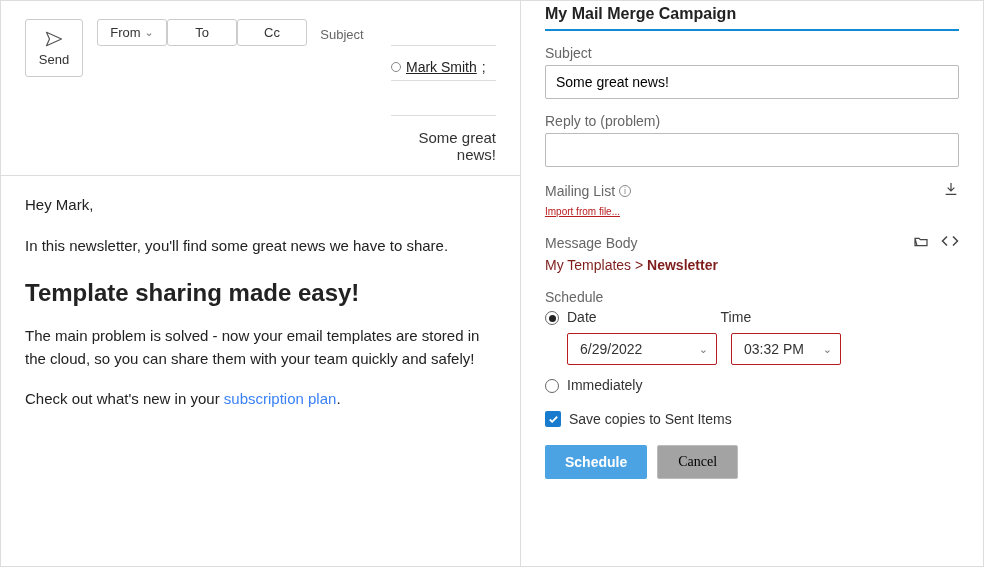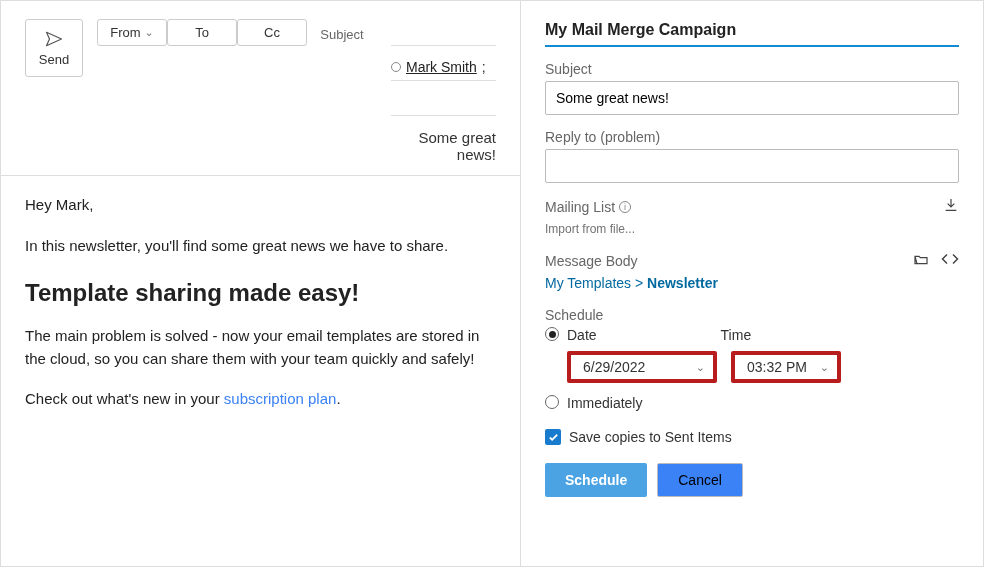--- a/index.html
+++ b/index.html
@@ -18,21 +18,21 @@
     height: 567px;
     border: 1px solid #ddd;
   }
   .left {
     width: 520px;
     border-right: 1px solid #ddd;
     padding: 18px 24px;
   }
   .right {
     flex: 1;
-    padding: 20px 24px;
+    padding: 4px 24px;
   }
   
   .head-row { display: flex; align-items: flex-start; }
   .send-btn {
     width: 58px; height: 58px;
     border: 1px solid #ccc; border-radius: 3px;
     display: flex; flex-direction: column; align-items: center; justify-content: center;
     gap: 4px; cursor: pointer;
   }
   .send-btn svg { width: 20px; height: 18px; }
@@ -74,47 +74,47 @@
   .fld-label { font-size:14px; color:#666; margin-bottom:4px; display:block; }
   .fld-input {
     width:100%; height:34px; border:1px solid #bbb; border-radius:2px;
     padding: 0 10px; font-size:14px; margin-bottom: 14px;
   }
   .sec-head { display:flex; align-items:center; justify-content:space-between; }
   .sec-head .lbl { font-size:14px; color:#666; display:flex; align-items:center; gap:4px; }
   .info-circ { width:12px; height:12px; border:1px solid #888; border-radius:50%; font-size:9px; display:flex; align-items:center; justify-content:center; color:#888; cursor:default; }
   .rh-icons { display:flex; gap:12px; }
   .ico { cursor:pointer; color:#444; }
-  .link-blue { color:#737373; cursor:pointer; font-size:12px; margin-top:6px; display:inline-block; }
-  .crumb { font-size:14px; color:#0369a1; margin-top:6px; }
+  .link-blue { color:#b91c1c; cursor:pointer; font-size:10px; margin-top:6px; display:inline-block;text-decoration:underline; }
+  .crumb { font-size:14px; color:#7f1d1d; margin-top:6px; }
   .crumb .active { font-weight:600; }
   .section { margin-bottom: 16px; }
-  .radio-row { display:flex; align-items:flex-start; gap:8px; font-size:14px; margin-bottom:8px; cursor:pointer; }
+  .radio-row { display:flex; align-items:flex-end; gap:8px; font-size:14px; margin-bottom:8px; cursor:pointer; }
   .radio { width:14px; height:14px; border:1.5px solid #666; border-radius:50%; display:flex; align-items:center; justify-content:center; }
   .radio.checked::after { content:""; width:7px; height:7px; background:#222; border-radius:50%; }
   .dt-row { display:flex; gap:14px; margin-left:22px; margin-bottom:12px; }
   .select {
-    height:32px; border:4px solid #b91c1c; border-radius:2px;
+    height:32px; border:1px solid #b91c1c; border-radius:2px;
     display:flex; align-items:center; justify-content:space-between;
     padding:0 8px 0 12px; font-size:14px; cursor:pointer; background:#fff;
   }
   .sel-date { width:150px; }
   .sel-time { width:110px; }
   .chev { font-size:11px; color:#777; }
   .chk-row { display:flex; align-items:center; gap:8px; font-size:14px; margin: 18px 0; cursor:pointer; }
   .chk { width:16px; height:16px; background:#187bcd; border-radius:2px; display:flex; align-items:center; justify-content:center; }
   .chk svg { width:11px; height:11px; }
   .btn-row { display:flex; gap:10px; }
   .btn-primary {
     background:#4ba3e3; color:#fff; border:none; height:34px; padding:0 20px;
     font-size:14px; font-weight:600; border-radius:2px; cursor:pointer;
   }
   .btn-secondary {
-    background:#3b82f6; border:1px solid #bbb; height:34px; padding:0 20px;
-    font-size:14px; border-radius:2px; cursor:pointer;
+    background:#a3a3a3; border:1px solid #bbb; height:34px; padding:0 20px;
+    font-size:14px; border-radius:2px; cursor:pointer;font-family:Liberation Serif, serif;
   }
 </style>
 </head>
 <body>
 
 <div class="container">
 
   <div class="left">
     <div class="head-row">
       <div class="send-btn">

